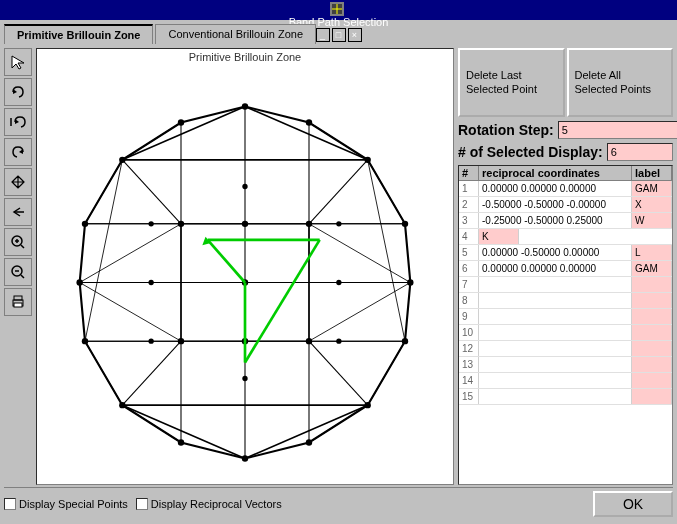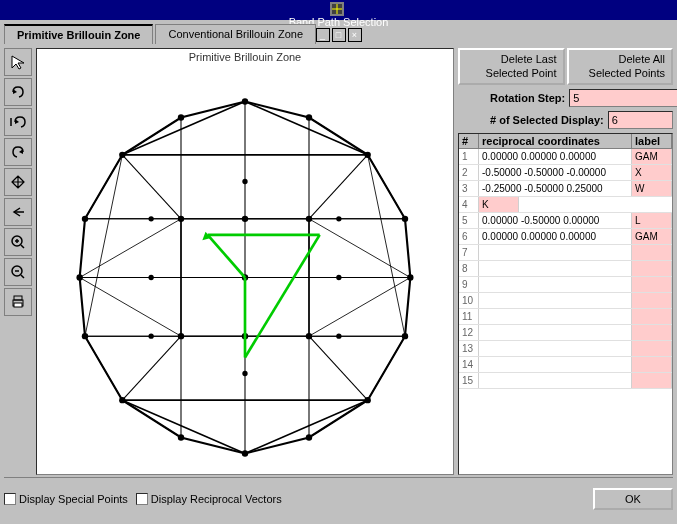--- a/index.html
+++ b/index.html
@@ -120,39 +120,38 @@
       display: flex;
       flex-direction: column;
       gap: 4px;
     }
     .action-buttons {
       display: flex;
       gap: 2px;
     }
     .action-btn {
       flex: 1;
-      padding: 2px 6px;
+      padding: 18px 6px;
       background: #c0c0c0;
       border: 2px outset #fff;
       cursor: pointer;
       font-size: 11px;
-      text-align: right;
+      text-align: left;
       line-height: 1.3;
     }
     .field-row {
       display: flex;
       align-items: center;
       gap: 4px;
       background: #c0c0c0;
     }
     .field-label {
       font-weight: bold;
-      font-size: 11px;
+      font-size: 14px;
       white-space: nowrap;
-      margin-left: 32px;
     }
     .field-input {
       flex: 1;
       border: 1px inset #808080;
       background: #ffcccc;
       padding: 1px 3px;
       font-size: 11px;
       height: 18px;
     }
     .table-container {
@@ -196,21 +195,21 @@
       overflow: hidden;
       white-space: nowrap;
     }
     .td-num { width: 20px; color: #666; }
     .td-coords { flex: 1; }
     .td-label { width: 40px; background: #ffcccc; }
     .bottom-bar {
       display: flex;
       align-items: center;
       gap: 8px;
-      padding: 10px 0;
+      padding: 3px 0;
       border-top: 1px solid #808080;
       margin-top: 2px;
     }
     .checkbox-item {
       display: flex;
       align-items: center;
       gap: 3px;
       cursor: pointer;
     }
     .checkbox-box {
@@ -222,21 +221,21 @@
       align-items: center;
       justify-content: center;
       font-size: 9px;
     }
     .ok-cancel-btn {
       width: 80px;
       padding: 3px 8px;
       background: #c0c0c0;
       border: 2px outset #fff;
       cursor: pointer;
-      font-size: 11px;
+      font-size: 14px;
       text-align: center;
     }
     
     .viz-svg {
       width: 100%;
       height: 100%;
     }
   </style>
 </head>
 <body>
@@ -500,25 +499,20 @@
       <div class="td td-num">9</div>
       <div class="td td-coords"></div>
       <div class="td td-label"></div>
     </div>
             <div class="table-row">
       <div class="td td-num">10</div>
       <div class="td td-coords"></div>
       <div class="td td-label"></div>
     </div>
             <div class="table-row">
-      <div class="td td-num">11</div>
-      <div class="td td-coords"></div>
-      <div class="td td-label"></div>
-    </div>
-            <div class="table-row">
       <div class="td td-num">12</div>
       <div class="td td-coords"></div>
       <div class="td td-label"></div>
     </div>
             <div class="table-row">
       <div class="td td-num">13</div>
       <div class="td td-coords"></div>
       <div class="td td-label"></div>
     </div>
             <div class="table-row">

